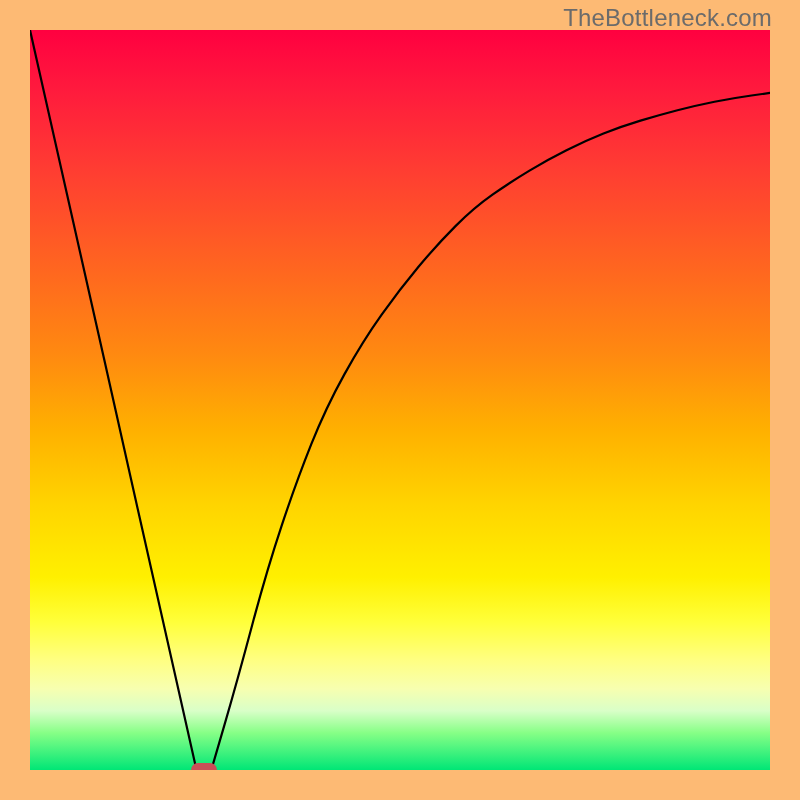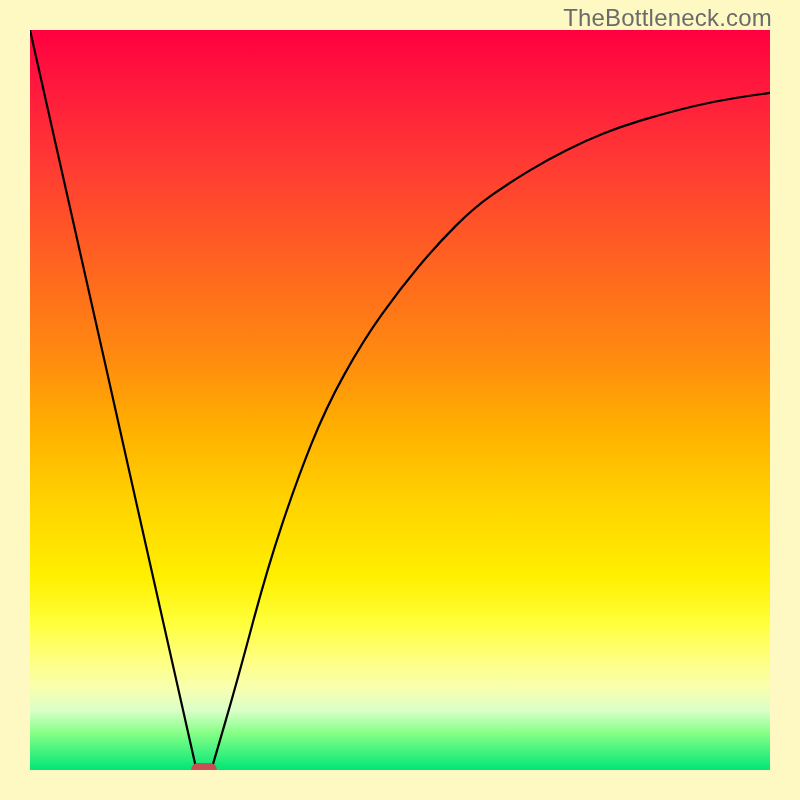--- a/index.html
+++ b/index.html
@@ -8,21 +8,21 @@
     width: 800px;
     height: 800px;
     background: #000;
     font-family: Arial, Helvetica, sans-serif;
     overflow: hidden;
   }
   .frame {
     position: relative;
     width: 800px;
     height: 800px;
-    background: #fef9c3;
+    background: #fdba74;
   }
   .plot-area {
     position: absolute;
     left: 30px;
     top: 30px;
     width: 740px;
     height: 740px;
     overflow: hidden;
   }
   .gradient {

